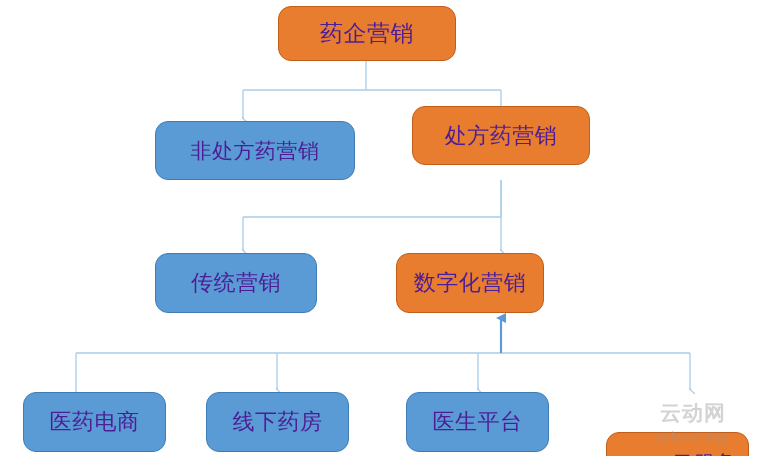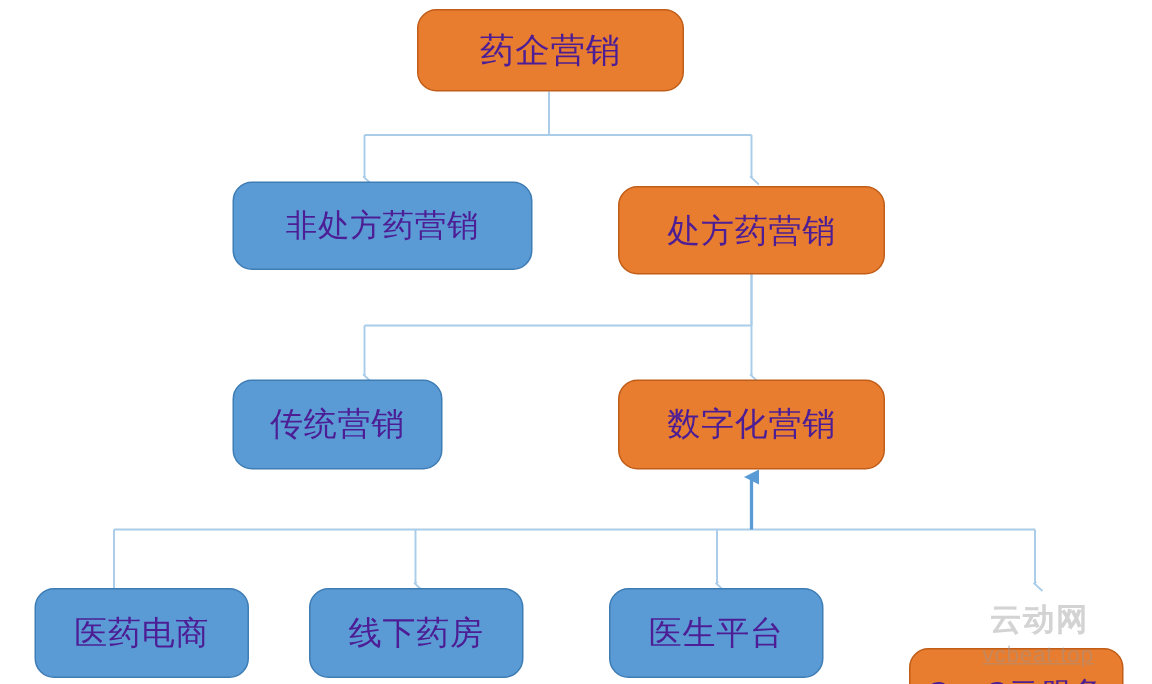--- a/index.html
+++ b/index.html
@@ -126,28 +126,28 @@
     </g>
   </svg>
 
   <div class="node orange" style="left:278px; top:6px; width:178px; height:55px; font-size:23px;">
     <span class="node-label">药企营销</span>
   </div>
 
   <div class="node blue" style="left:155px; top:121px; width:200px; height:59px; font-size:21px;">
     <span class="node-label">非处方药营销</span>
   </div>
-  <div class="node orange" style="left:412px; top:124px; width:178px; height:59px; font-size:22px;">
+  <div class="node orange" style="left:412px; top:106px; width:178px; height:59px; font-size:22px;">
     <span class="node-label">处方药营销</span>
   </div>
 
-  <div class="node blue" style="left:155px; top:253px; width:140px; height:60px; font-size:22px;">
+  <div class="node blue" style="left:155px; top:253px; width:162px; height:60px; font-size:22px;">
     <span class="node-label">传统营销</span>
   </div>
-  <div class="node orange" style="left:412px; top:253px; width:178px; height:60px; font-size:22px;">
+  <div class="node orange" style="left:396px; top:253px; width:148px; height:60px; font-size:22px;">
     <span class="node-label">数字化营销</span>
   </div>
 
   <div class="node blue" style="left:23px; top:392px; width:143px; height:60px; font-size:22px;">
     <span class="node-label">医药电商</span>
   </div>
   <div class="node blue" style="left:206px; top:392px; width:143px; height:60px; font-size:22px;">
     <span class="node-label">线下药房</span>
   </div>
   <div class="node blue" style="left:406px; top:392px; width:143px; height:60px; font-size:22px;">

